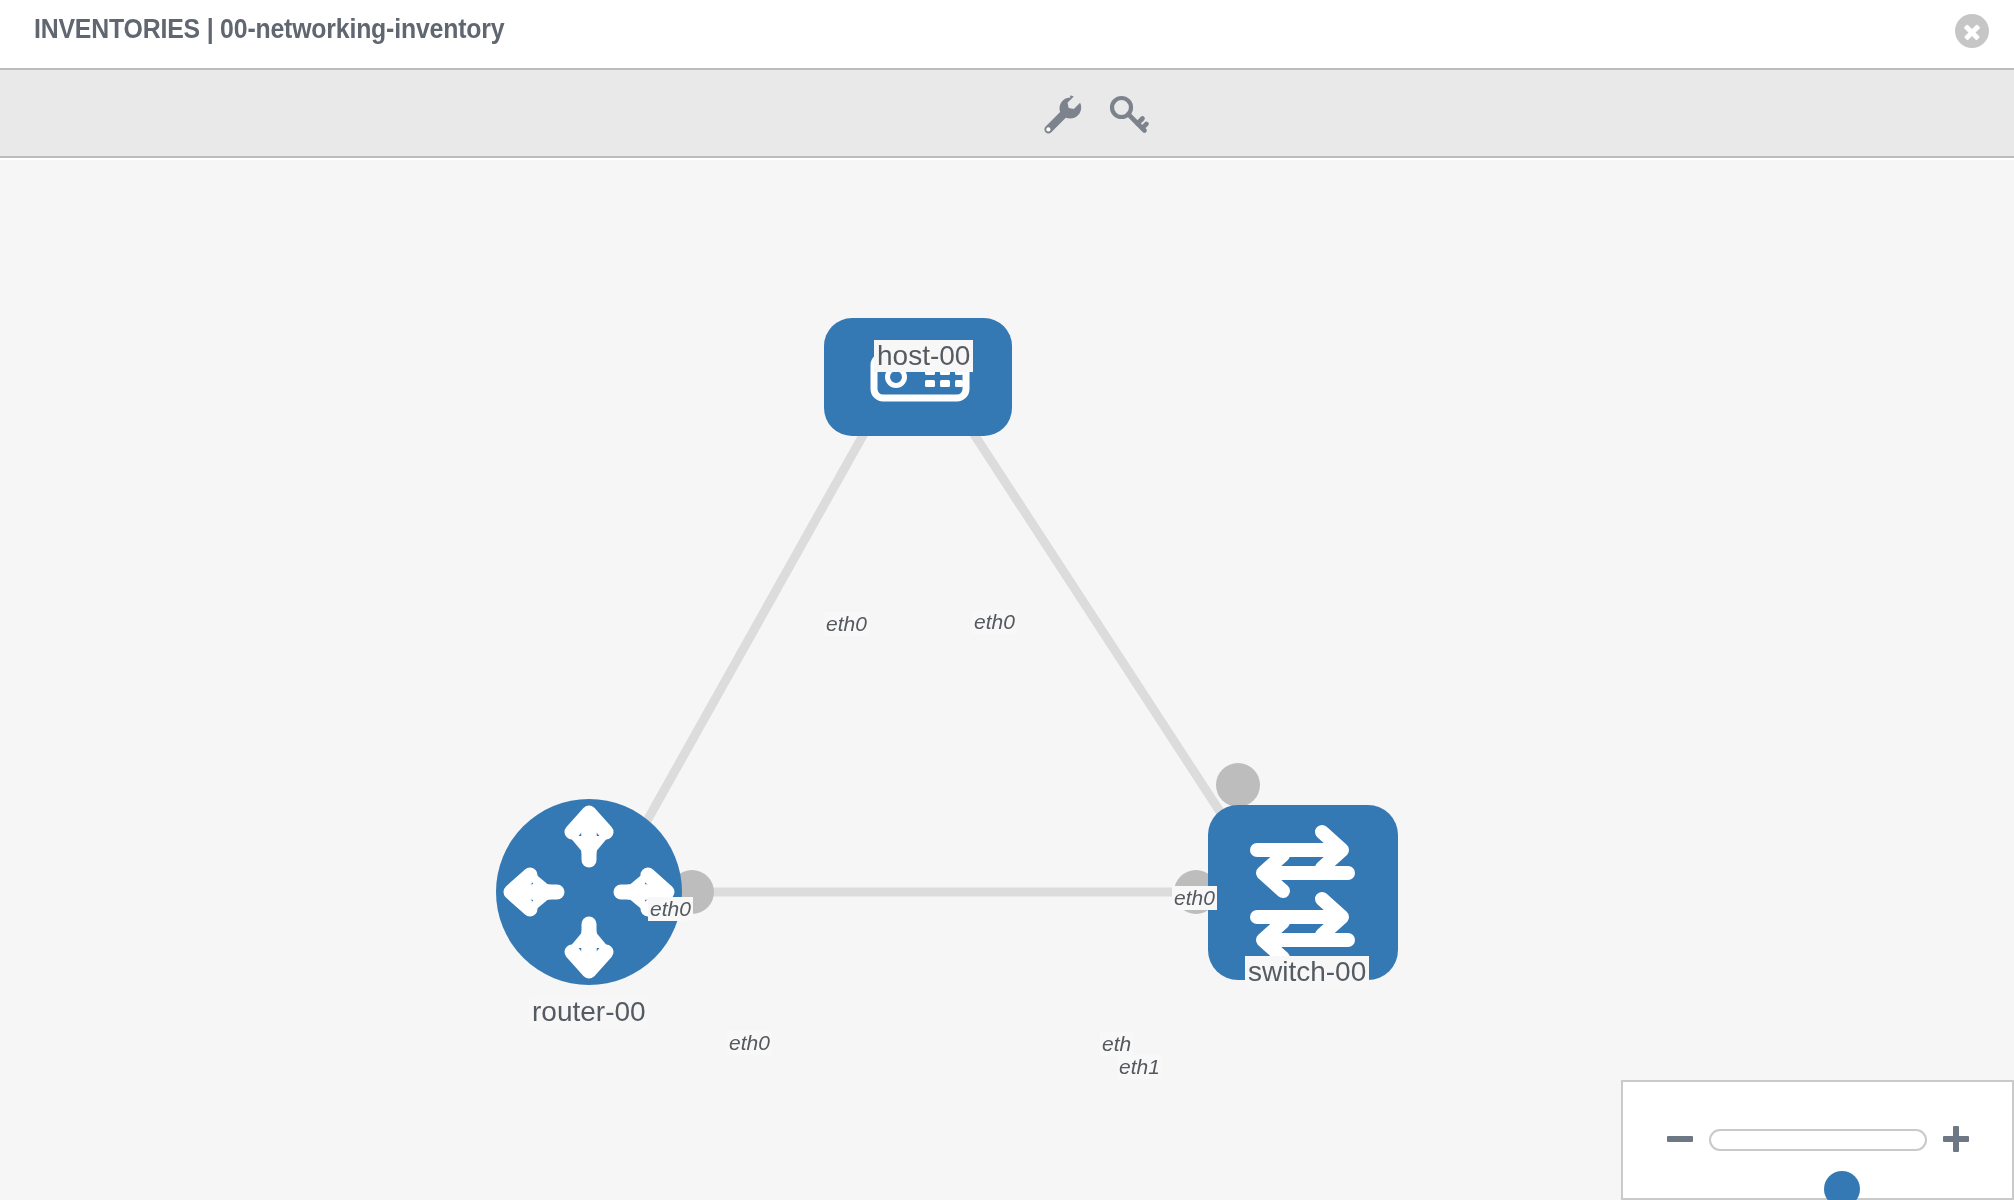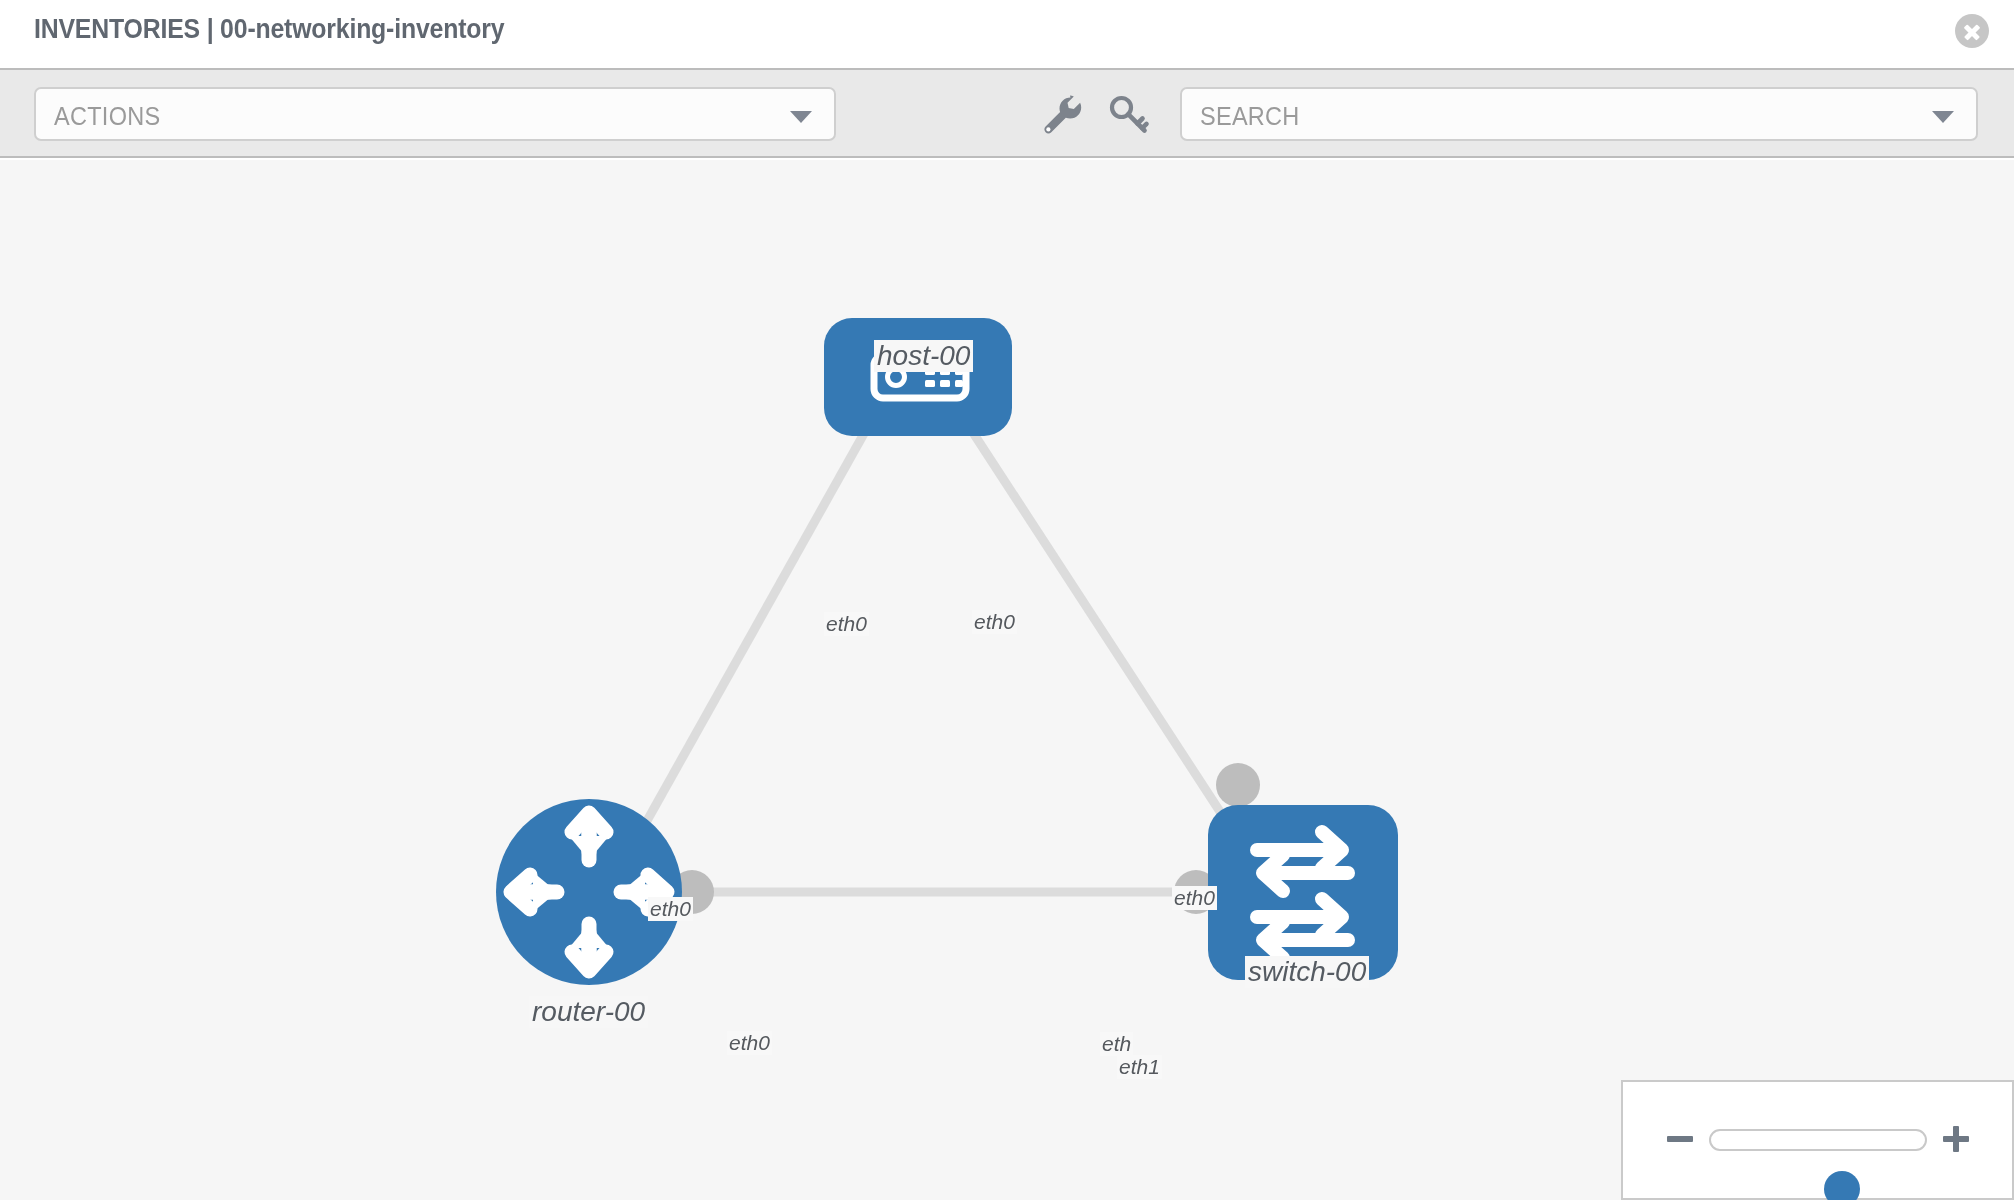--- a/index.html
+++ b/index.html
@@ -116,21 +116,20 @@
   }
 
   
   .node-label {
     position: absolute;
     font-size: 28px;
     color: #555b62;
     background: #f7f7f7;
     white-space: nowrap;
     padding: 0 3px;
-    font-style: italic;
   }
   .iface-label {
     position: absolute;
     font-size: 21px;
     color: #55595e;
     background: #f8f8f8;
     white-space: nowrap;
     padding: 0 2px;
     font-style: italic;
   }
@@ -195,46 +194,38 @@
 </head>
 <body>
 
 <div class="header">
   <div class="header-title">INVENTORIES | 00-networking-inventory</div>
   <div class="close-btn"></div>
 </div>
 
 <div class="toolbar">
 
-  <div class="actions-select">
-    <span class="actions-label">ACTIONS</span>
-    <span class="caret actions-caret"></span>
-  </div>
 
   <div class="tool-icon wrench-icon">
     <svg viewBox="0 0 46 46" width="46" height="46" aria-hidden="true">
       <path d="M32.5 5.5c-6.1 0-11 4.9-11 11 0 1.3.2 2.5.6 3.6L7.6 34.6c-1.6 1.6-1.6 4.1 0 5.7 1.6 1.6 4.1 1.6 5.7 0l14.5-14.5c1.4.5 2.9.8 4.4.8 6.1 0 11-4.9 11-11 0-1.7-.4-3.3-1.1-4.8l-6.3 6.3-5.1-1.2-1.2-5.1 6.3-6.3c-1.2-.6-2.5-1-3.9-1z" fill="#7d838c"></path>
       <circle cx="10.4" cy="37.4" r="2.1" fill="#ffffff"></circle>
     </svg>
   </div>
 
   <div class="tool-icon key-icon">
     <svg viewBox="0 0 46 46" width="46" height="46" aria-hidden="true">
       <path d="M16.5 5.5c-6.1 0-11 4.9-11 11s4.9 11 11 11c2.2 0 4.2-.6 5.9-1.7l4.6 4.6 3.3-3.3 3.4 3.4 3.3-3.3-3.4-3.4 3.4-3.4-3.7-3.7-11.9 11.9" fill="none"></path>
       <circle cx="15.5" cy="15.5" r="9.5" fill="none" stroke="#7d838c" stroke-width="4.2"></circle>
       <path d="M22.2 22.2 L38.5 38.5" stroke="#7d838c" stroke-width="4.6" stroke-linecap="round"></path>
       <path d="M31.5 31.5 L36.5 26.5" stroke="#7d838c" stroke-width="4.6" stroke-linecap="round"></path>
       <path d="M36.2 36.2 L40.5 31.9" stroke="#7d838c" stroke-width="4.6" stroke-linecap="round"></path>
     </svg>
   </div>
 
-  <div class="search-box" title="SEARCH">
-    <span class="search-label">SEARCH</span>
-    <span class="caret search-caret"></span>
-  </div>
 </div>
 
 <div class="canvas">
 
   <svg class="topology-svg" viewBox="0 0 2014 1040">
 
     <g>
       <line x1="880" y1="245" x2="625" y2="700" stroke="#dcdcdc" stroke-width="9"></line>
       <line x1="955" y1="245" x2="1245" y2="690" stroke="#dcdcdc" stroke-width="9"></line>
       <line x1="640" y1="732" x2="1245" y2="732" stroke="#dcdcdc" stroke-width="9"></line>

